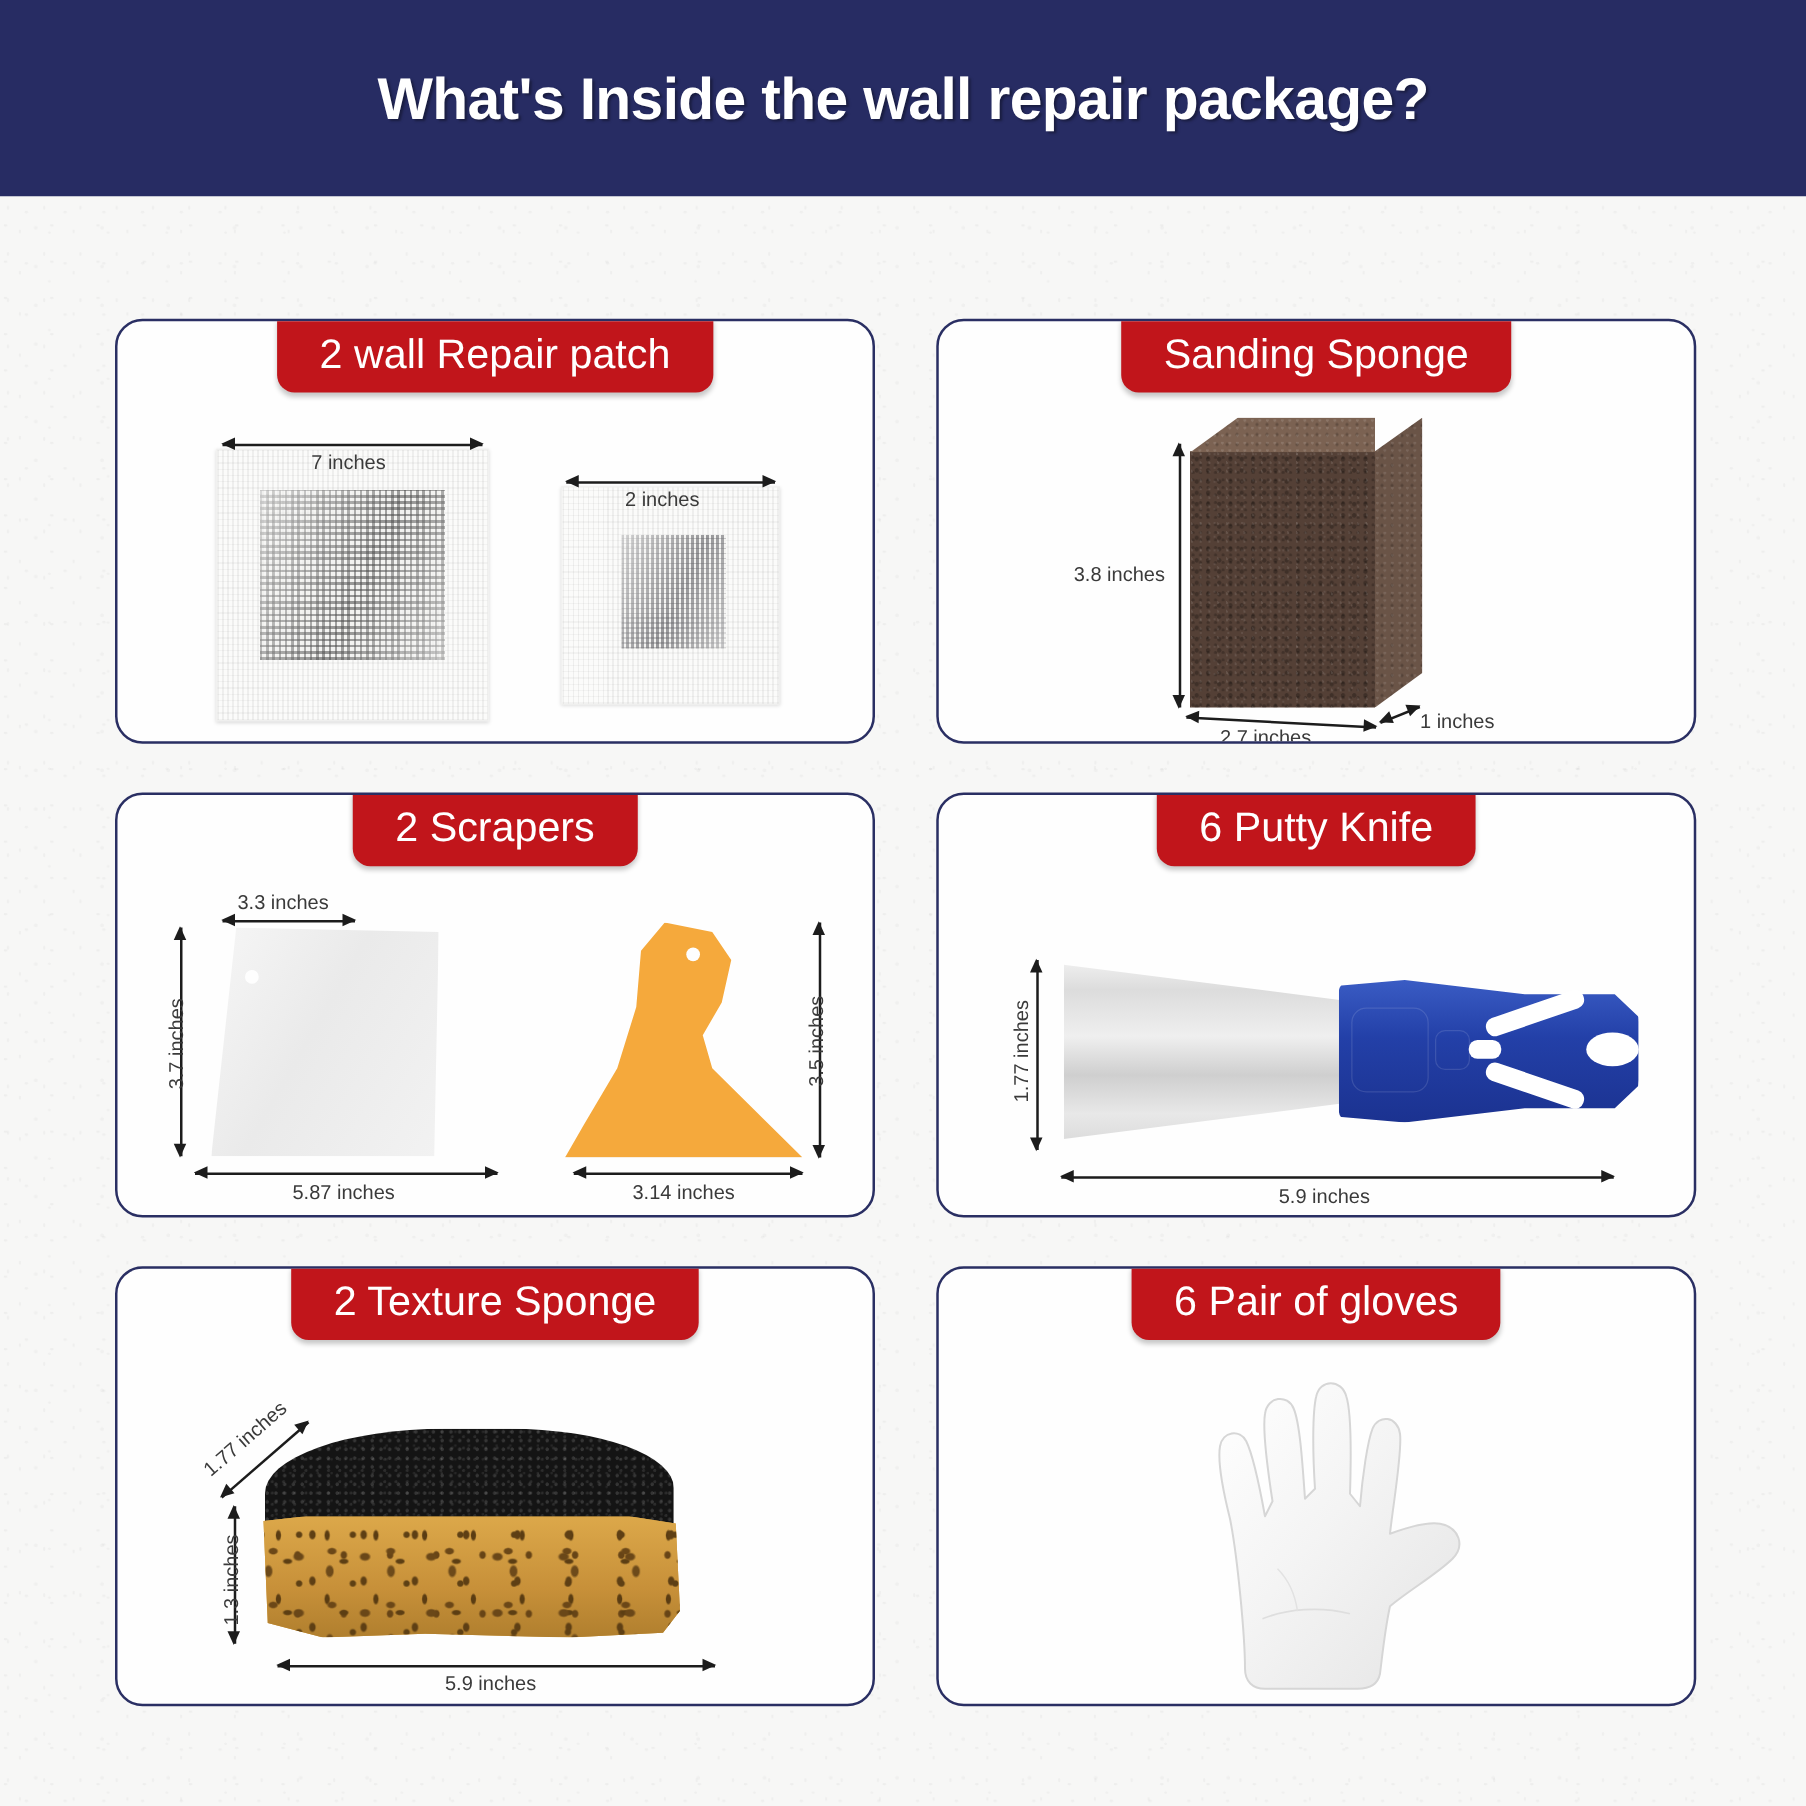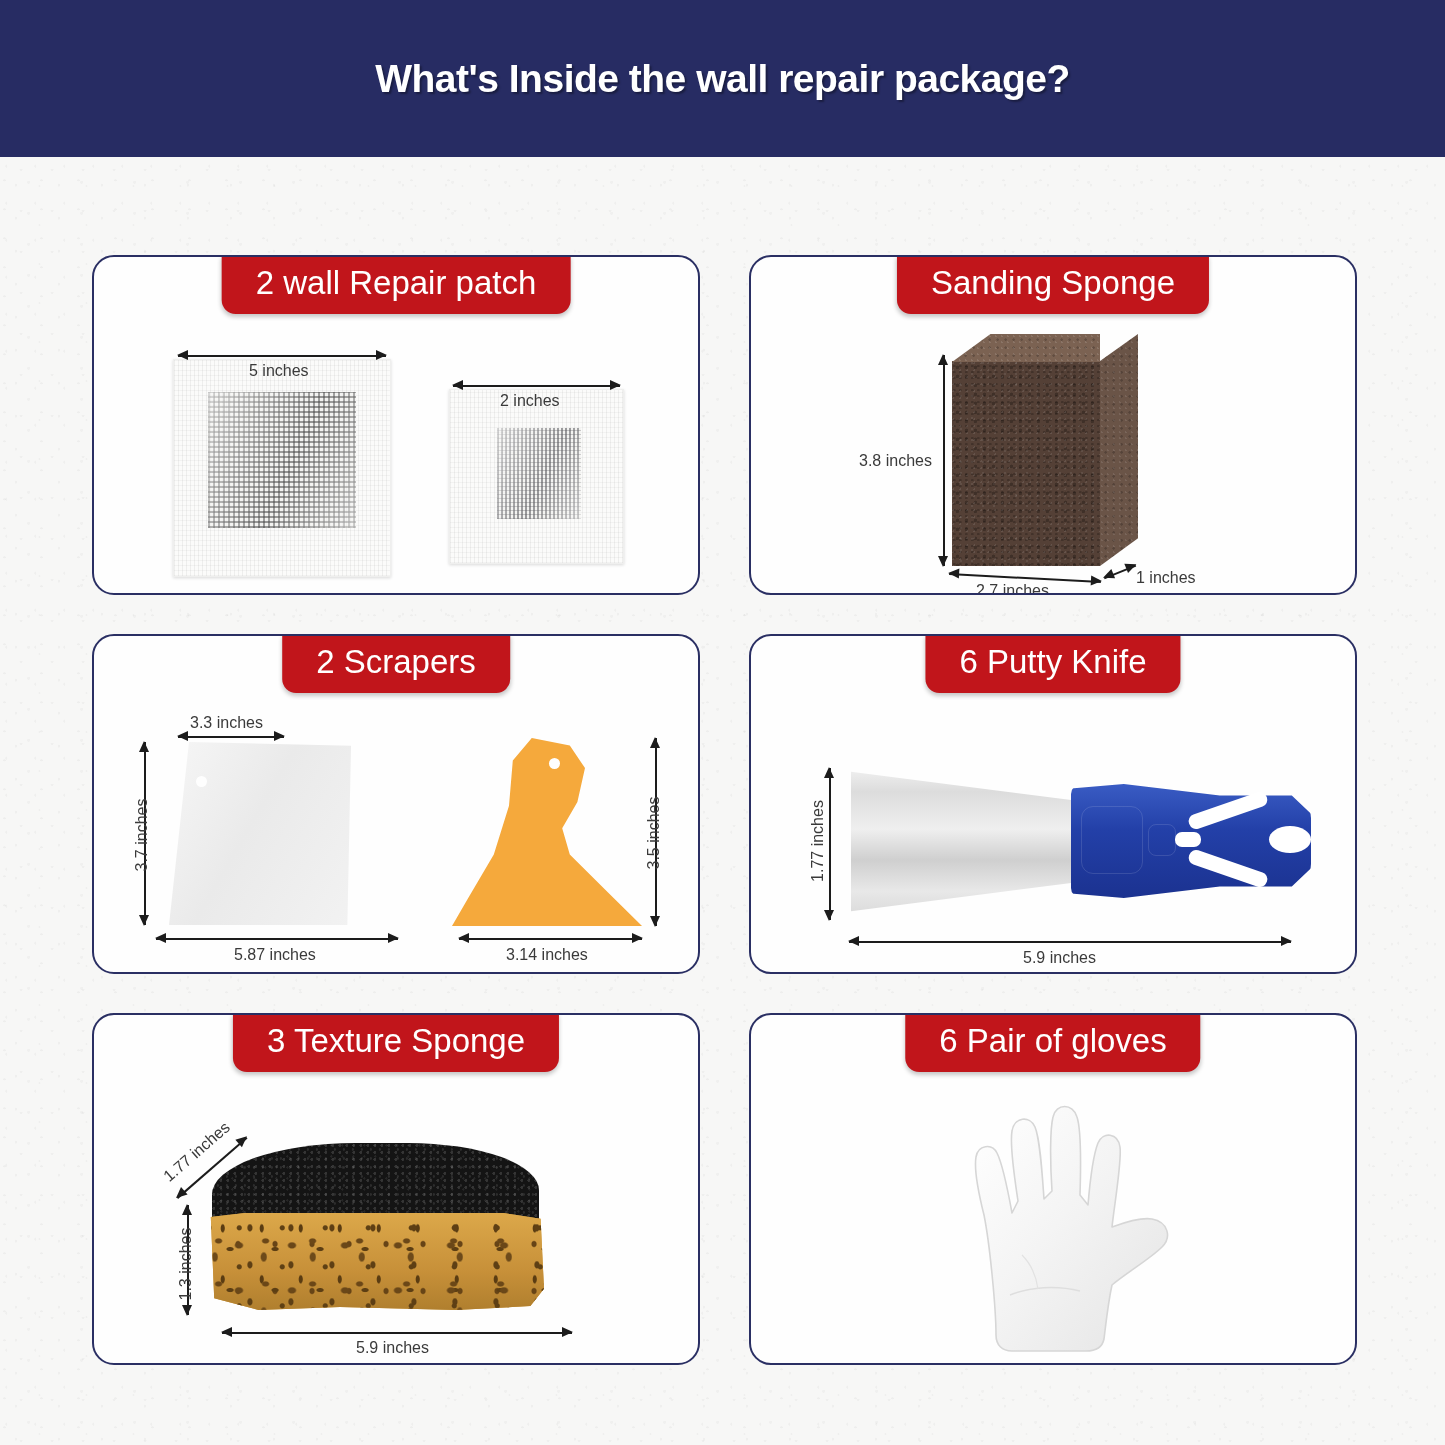--- a/index.html
+++ b/index.html
@@ -38,21 +38,21 @@
     left: 0; top: 0;
     width: 1445px;
     height: 157px;
     background: #272c63;
     display: flex;
     align-items: center;
     justify-content: center;
   }
   .header-title {
     color: #ffffff;
-    font-size: 39px;
+    font-size: 47px;
     font-weight: bold;
     letter-spacing: -0.5px;
     text-shadow: 2px 2px 2px rgba(0,0,0,.35);
     white-space: nowrap;
   }
 
   
   .grid {
     position: absolute;
     left: 92px;
@@ -247,21 +247,21 @@
   <div class="grid">
 
     <div class="card">
       <div class="badge">2 wall Repair patch</div>
       <div class="stage">
 
         <div class="patch" style="left:79px; top:102px; width:218px; height:218px;">
           <div class="patch-mesh fade" style="left:34px; top:32px; right:34px; bottom:48px;"></div>
         </div>
         <div class="arrow-h" style="left:84px; top:98px; width:208px;"></div>
-        <div class="dim" style="left:155px; top:105px;">5 inches</div>
+        <div class="dim" style="left:155px; top:105px;">7 inches</div>
 
         <div class="patch" style="left:355px; top:132px; width:175px; height:175px;">
           <div class="patch-mesh fade fade2" style="left:47px; top:38px; right:42px; bottom:44px;"></div>
         </div>
         <div class="arrow-h" style="left:359px; top:128px; width:167px;"></div>
         <div class="dim" style="left:406px; top:135px;">2 inches</div>
       </div>
     </div>
 
     <div class="card">
@@ -345,21 +345,21 @@
 
         <div class="arrow-v" style="left:78px; top:132px; height:152px;"></div>
         <div class="dim v" style="left:7px; top:196px; width:120px; text-align:center;">1.77 inches</div>
 
         <div class="arrow-h" style="left:98px; top:305px; width:442px;"></div>
         <div class="dim" style="left:272px; top:313px;">5.9 inches</div>
       </div>
     </div>
 
     <div class="card">
-      <div class="badge">3 Texture Sponge</div>
+      <div class="badge">2 Texture Sponge</div>
       <div class="stage">
 
         <div class="ts-black" style="left:118px; top:128px; width:327px; height:86px;"></div>
         <div class="ts-yellow" style="left:110px; top:198px; width:340px; height:97px;
                     clip-path: polygon(2% 4%, 12% 0, 88% 0, 99% 6%, 100% 78%, 96% 96%, 74% 100%, 40% 97%, 16% 100%, 3% 88%);"></div>
 
         <div class="arrow-h" style="left:72px; top:152px; width:92px; transform: rotate(-41deg);"></div>
         <div class="dim d" style="left:62px; top:128px; transform: rotate(-41deg);">1.77 inches</div>
 
         <div class="arrow-v" style="left:93px; top:190px; height:110px;"></div>

